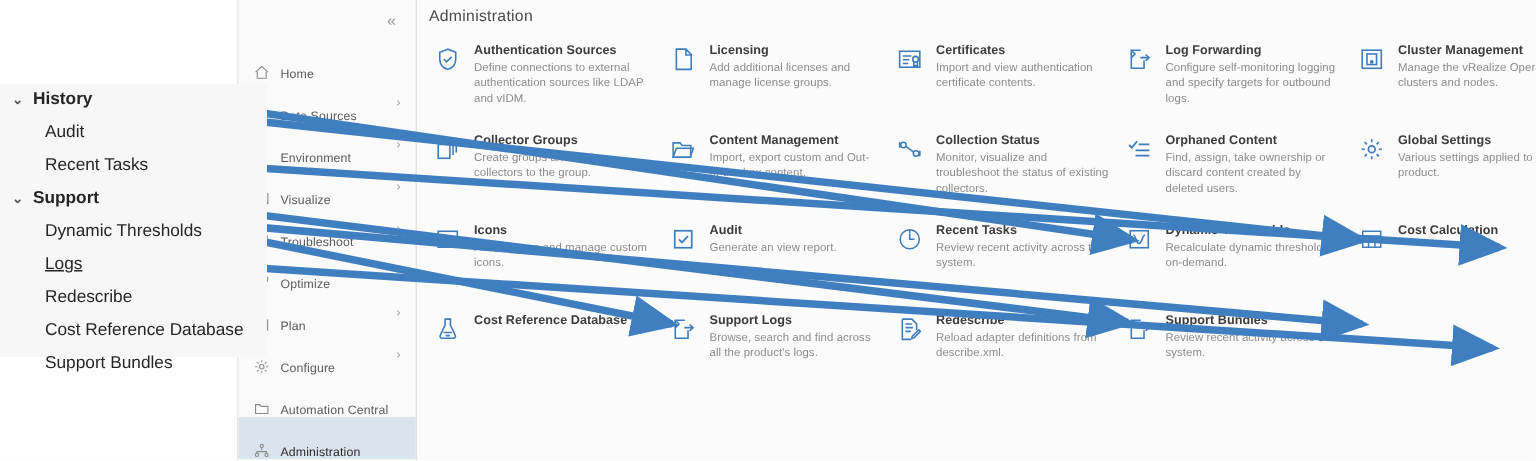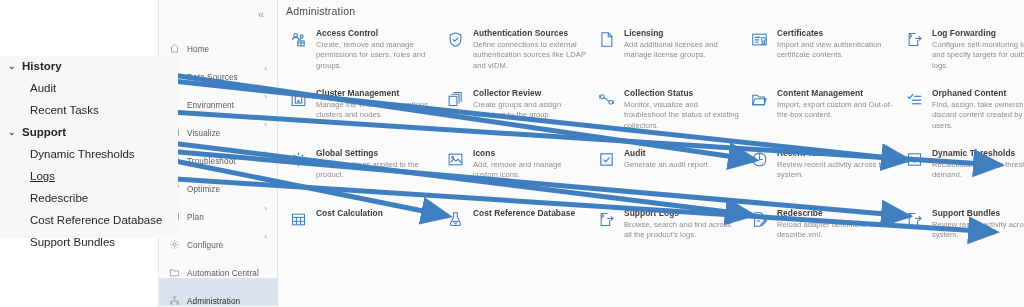--- a/index.html
+++ b/index.html
@@ -249,36 +249,20 @@
         </div>
       </div>
   </div>
 
   <div id="main">
     <div id="page-title">Administration</div>
     <div id="tile-grid" style="grid-template-columns: 157px 151px 153px 155px 160px;">
         <div class="tile">
           <div class="tile-ico">
             <svg viewBox="0 0 24 24" fill="none" stroke="currentColor" stroke-width="1.5">
-              <circle cx="8" cy="6" r="2.6"></circle>
-              <path d="M3.5 13c0-2.4 2-4 4.5-4s4.5 1.6 4.5 4"></path>
-              <circle cx="16.5" cy="7.5" r="2"></circle>
-              <path d="M13.5 13c.4-1.7 1.7-2.7 3-2.7"></path>
-              <rect x="11" y="14" width="9" height="7"></rect>
-              <path d="M11 17h9M15.5 14v7"></path>
-            </svg>
-          </div>
-          <div class="tile-txt">
-            <div class="tile-title">Access Control</div>
-            <div class="tile-desc">Create, remove and manage permissions for users, roles and groups.</div>
-          </div>
-        </div>
-        <div class="tile">
-          <div class="tile-ico">
-            <svg viewBox="0 0 24 24" fill="none" stroke="currentColor" stroke-width="1.5">
               <path d="M12 2.5 4.5 5.5V12c0 5 3.3 8.3 7.5 9.5 4.2-1.2 7.5-4.5 7.5-9.5V5.5z"></path>
               <path d="M8.3 11.8l2.6 2.6 4.8-4.8"></path>
             </svg>
           </div>
           <div class="tile-txt">
             <div class="tile-title">Authentication Sources</div>
             <div class="tile-desc">Define connections to external authentication sources like LDAP and vIDM.</div>
           </div>
         </div>
         <div class="tile">
@@ -336,48 +320,48 @@
         </div>
         <div class="tile">
           <div class="tile-ico">
             <svg viewBox="0 0 24 24" fill="none" stroke="currentColor" stroke-width="1.5">
               <rect x="3" y="7.5" width="11" height="13"></rect>
               <path d="M6 4.5h11v13"></path>
               <path d="M9 2h11v13"></path>
             </svg>
           </div>
           <div class="tile-txt">
-            <div class="tile-title">Collector Review</div>
+            <div class="tile-title">Collector Groups</div>
             <div class="tile-desc">Create groups and assign collectors to the group.</div>
+          </div>
+        </div>
+        <div class="tile">
+          <div class="tile-ico">
+            <svg viewBox="0 0 24 24" fill="none" stroke="currentColor" stroke-width="1.5">
+              <path d="M2.5 19.5V6h6.5l2 2.5H19V19.5z"></path>
+              <path d="M2.5 19.5 5.5 11h16l-3 8.5z"></path>
+            </svg>
+          </div>
+          <div class="tile-txt">
+            <div class="tile-title">Content Management</div>
+            <div class="tile-desc">Import, export custom and Out-of-the-box content.</div>
           </div>
         </div>
         <div class="tile">
           <div class="tile-ico">
             <svg viewBox="0 0 24 24" fill="none" stroke="currentColor" stroke-width="1.5">
               <circle cx="6" cy="8" r="2.6"></circle>
               <circle cx="18" cy="16" r="2.6"></circle>
               <path d="M8.3 9.3 15.7 14.7"></path>
               <path d="M2.5 5.5v5M21.5 13.5v5"></path>
             </svg>
           </div>
           <div class="tile-txt">
             <div class="tile-title">Collection Status</div>
             <div class="tile-desc">Monitor, visualize and troubleshoot the status of existing collectors.</div>
-          </div>
-        </div>
-        <div class="tile">
-          <div class="tile-ico">
-            <svg viewBox="0 0 24 24" fill="none" stroke="currentColor" stroke-width="1.5">
-              <path d="M2.5 19.5V6h6.5l2 2.5H19V19.5z"></path>
-              <path d="M2.5 19.5 5.5 11h16l-3 8.5z"></path>
-            </svg>
-          </div>
-          <div class="tile-txt">
-            <div class="tile-title">Content Management</div>
-            <div class="tile-desc">Import, export custom and Out-of-the-box content.</div>
           </div>
         </div>
         <div class="tile">
           <div class="tile-ico">
             <svg viewBox="0 0 24 24" fill="none" stroke="currentColor" stroke-width="1.7">
               <path d="M2.5 8 5 10.5 10 4.5"></path>
               <path d="M11.5 7.5h10"></path>
               <path d="M8.5 13h13"></path>
               <path d="M8.5 18h13"></path>
             </svg>
@@ -414,21 +398,21 @@
         </div>
         <div class="tile">
           <div class="tile-ico">
             <svg viewBox="0 0 24 24" fill="none" stroke="currentColor" stroke-width="1.6">
               <rect x="4" y="4" width="16" height="16"></rect>
               <path d="M8 12.2l2.8 2.8L16.5 9"></path>
             </svg>
           </div>
           <div class="tile-txt">
             <div class="tile-title">Audit</div>
-            <div class="tile-desc">Generate an audit report.</div>
+            <div class="tile-desc">Generate an view report.</div>
           </div>
         </div>
         <div class="tile">
           <div class="tile-ico">
             <svg viewBox="0 0 24 24" fill="none" stroke="currentColor" stroke-width="1.5">
               <circle cx="12" cy="12" r="9"></circle>
               <path d="M12 6.5V12h4.5"></path>
               <path d="M12 3v3"></path>
             </svg>
           </div>

